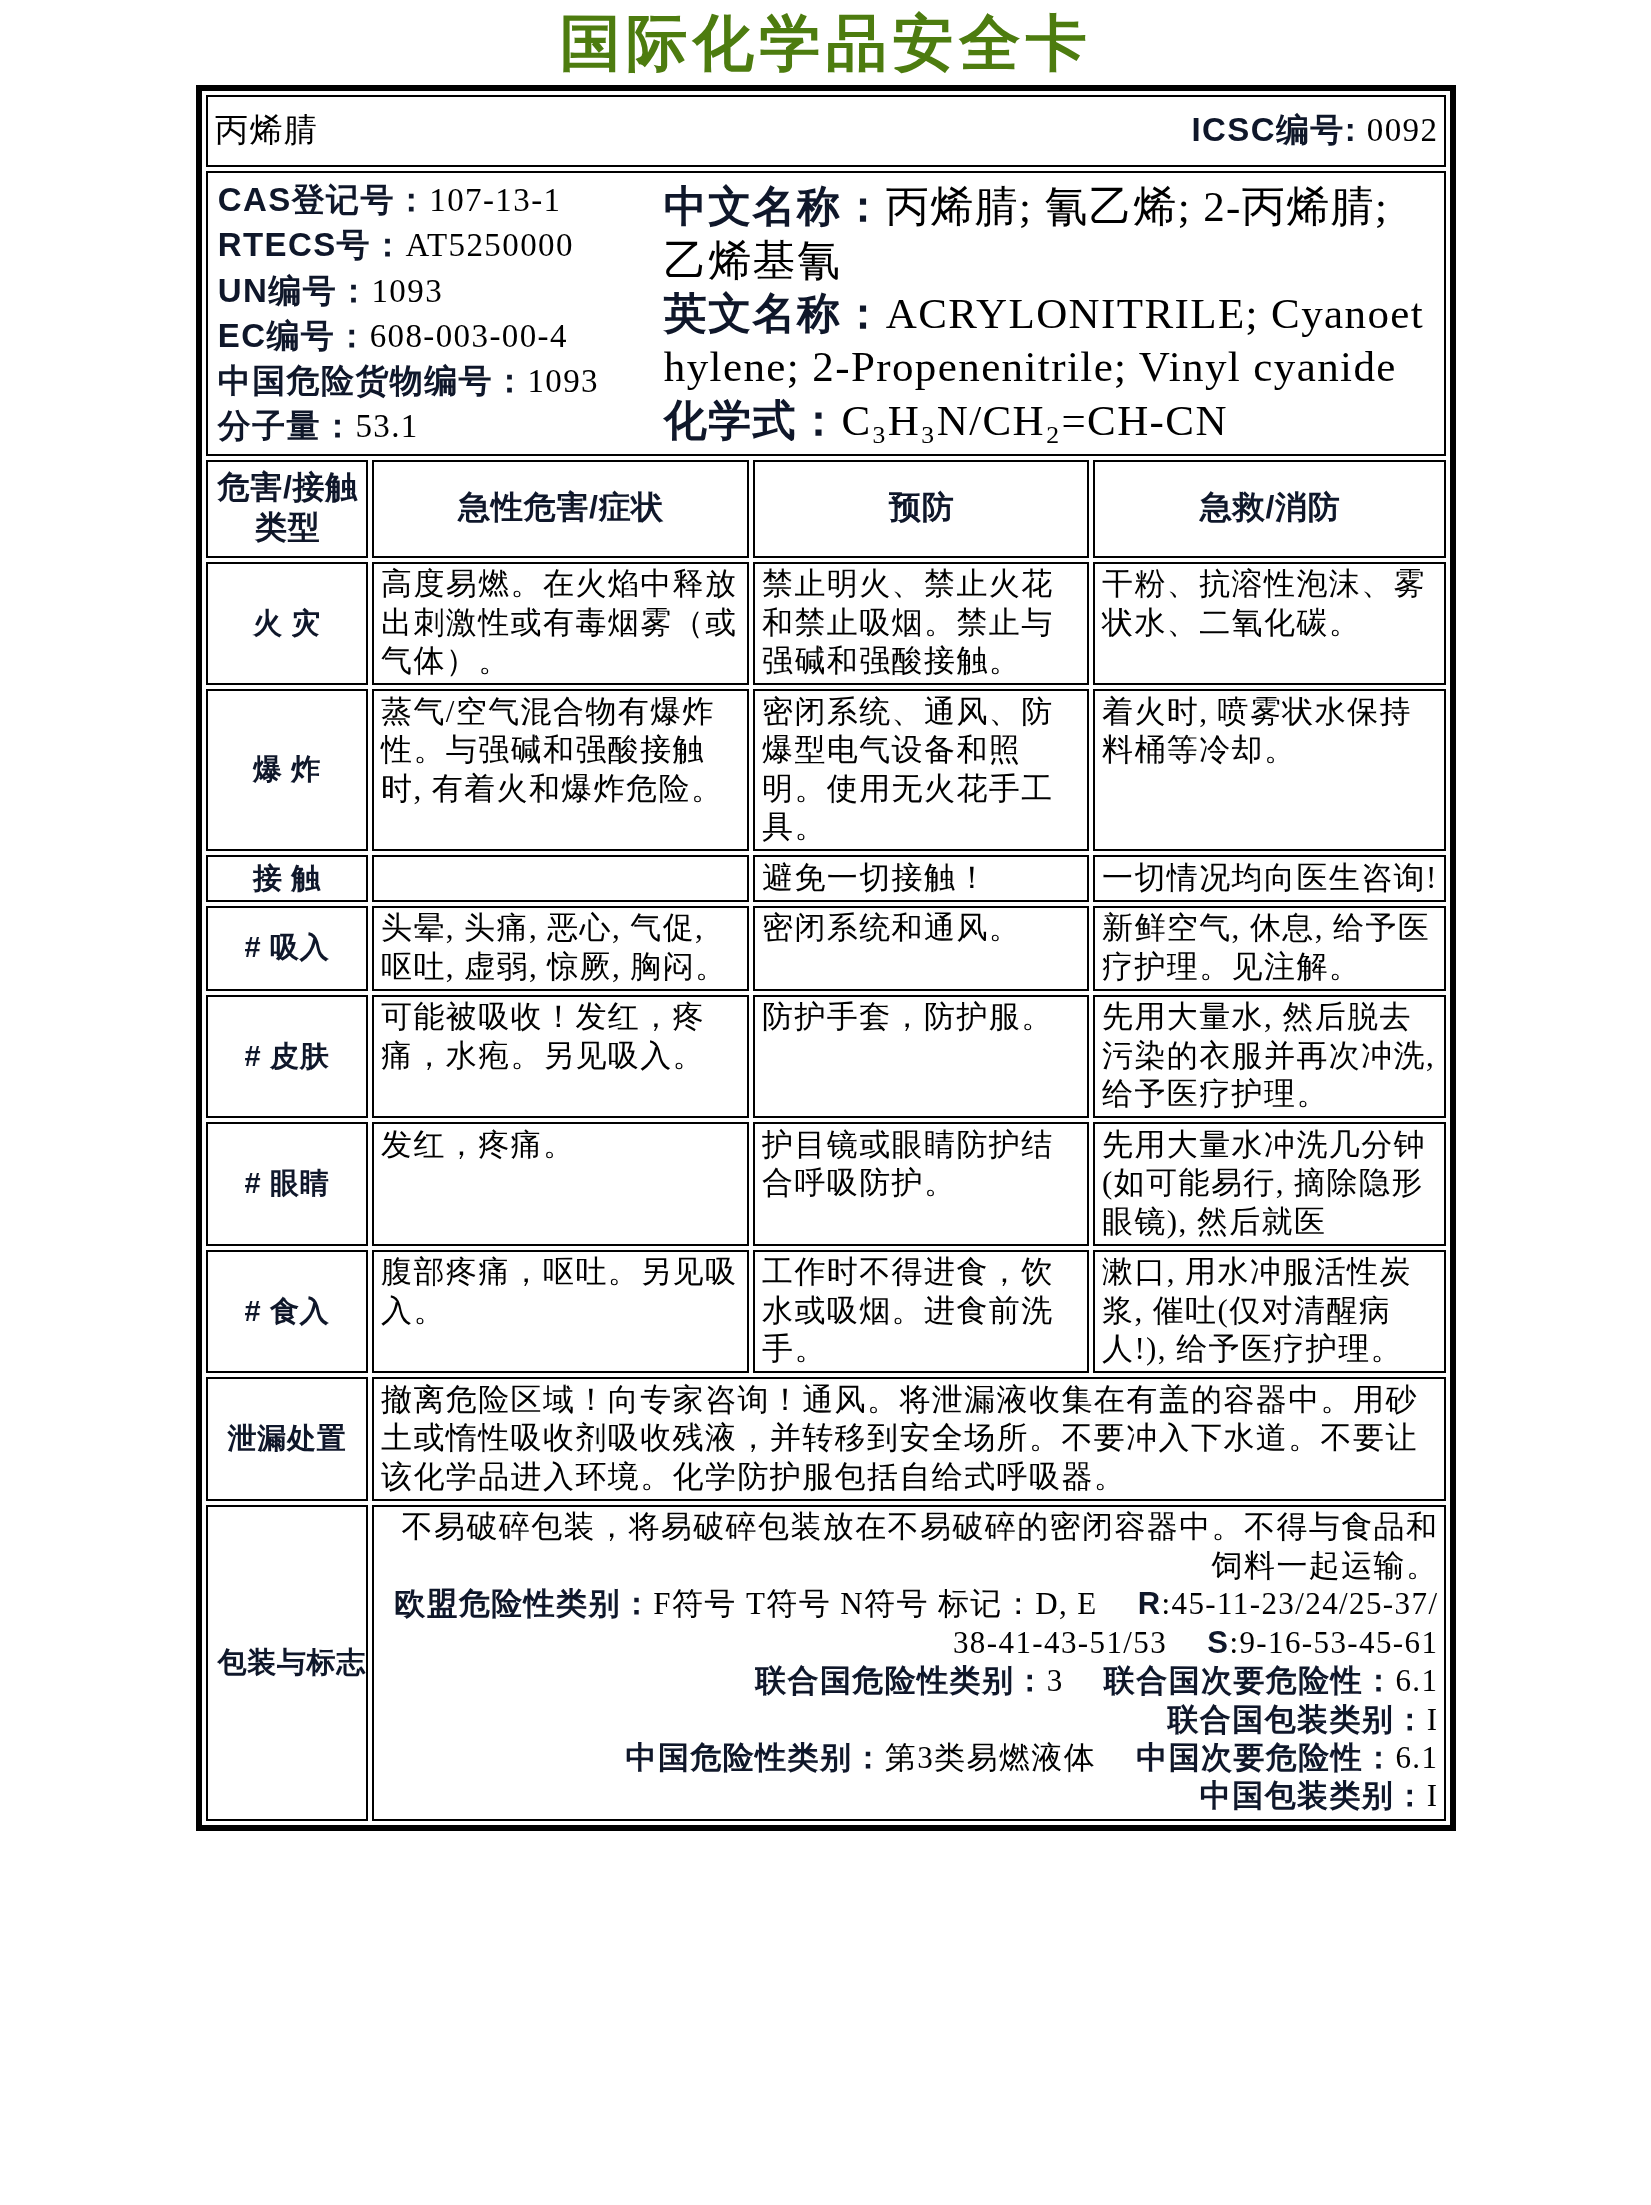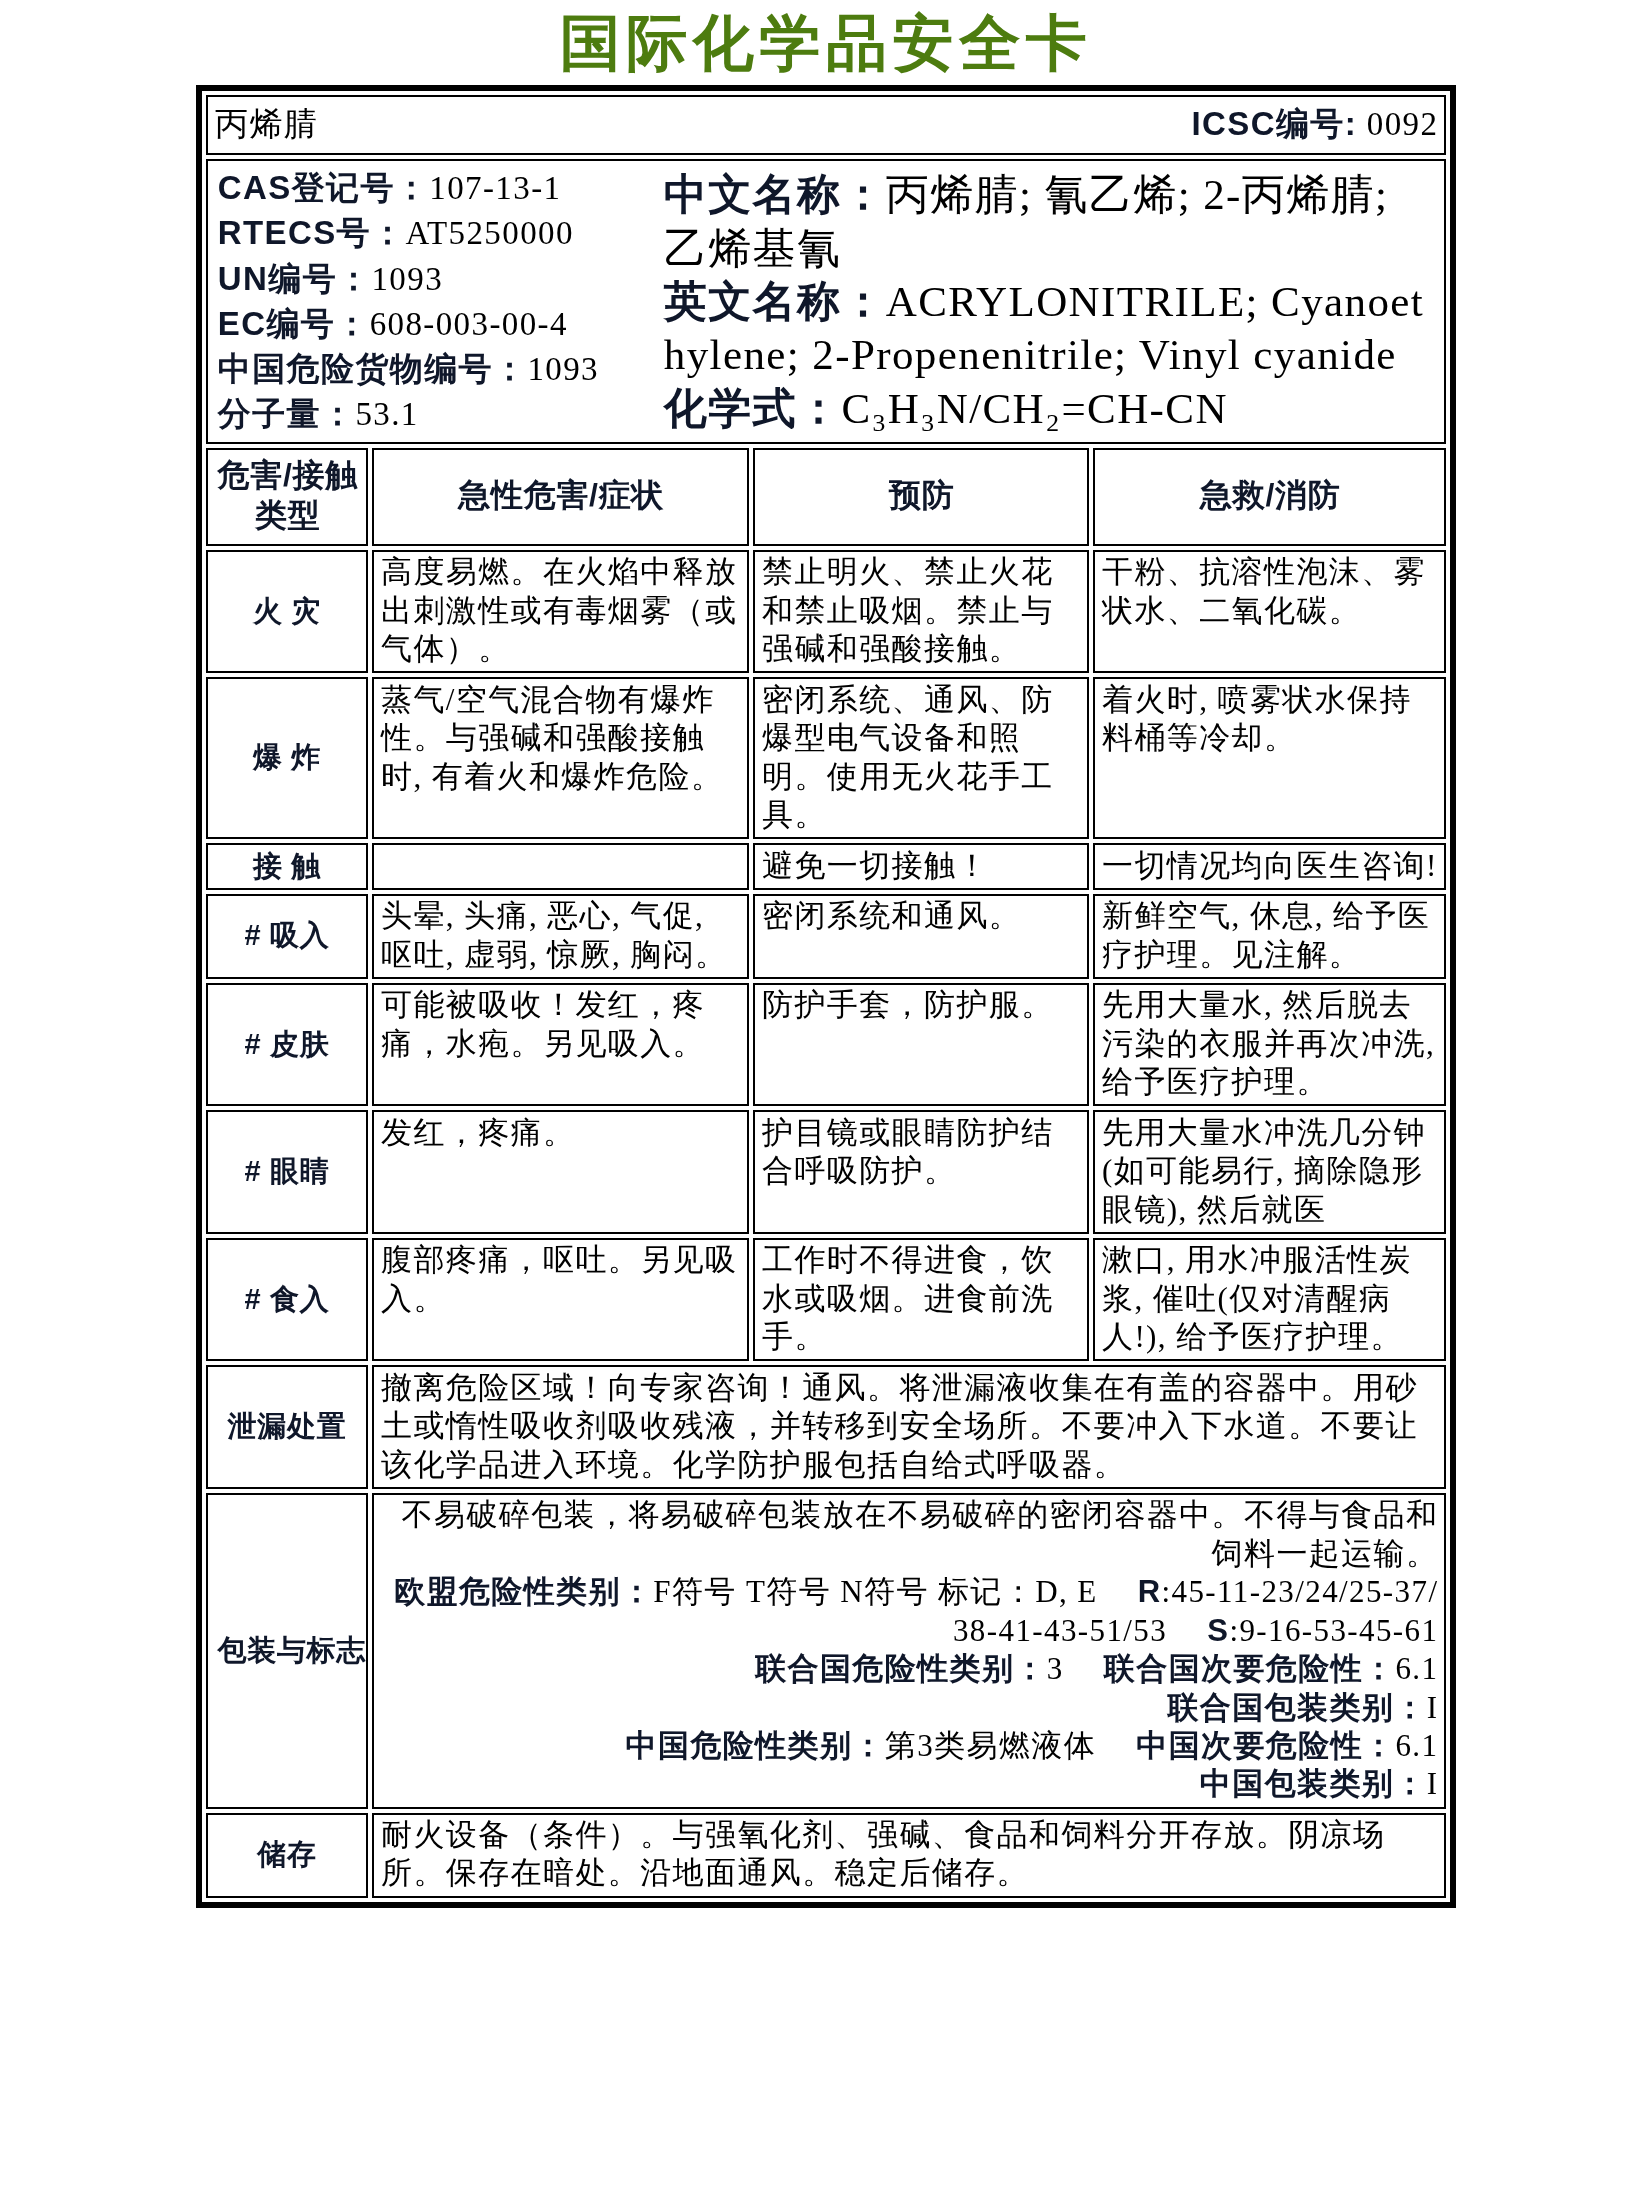--- a/index.html
+++ b/index.html
@@ -18,21 +18,21 @@
   col.c1{width:162px;} col.c2{width:377px;} col.c3{width:336px;} col.c4{width:353px;}
   td{
     border:2.8px solid #000;box-sizing:border-box;
     vertical-align:top;background:#fff;
     font-size:31px;line-height:1.24;letter-spacing:1.4px;
     padding:1.4px 5.6px 2.8px 7px;
     word-break:break-all;
   }
   .blue{color:#0f172a;font-family:"Liberation Sans","DejaVu Sans",sans-serif;font-weight:bold;}
   
-  tr.r-name td{height:60px;vertical-align:middle;}
+  tr.r-name td{height:72px;vertical-align:middle;}
   .hrow{display:flex;justify-content:space-between;align-items:center;font-size:33px;}
   .hrow .icsc{white-space:nowrap;}
   
   tr.r-id td{padding:7px 9.8px;}
   .id-wrap{display:flex;min-height:259px;}
   .id-left{width:446px;display:flex;flex-direction:column;justify-content:space-between;font-size:33px;}
   .id-right{flex:1;display:flex;flex-direction:column;justify-content:space-between;font-size:43px;}
   .id-line{white-space:nowrap;}
   .id-right .id-line{white-space:normal;}
   
@@ -185,21 +185,17 @@
             <span class="blue">中国危险性类别：</span><span>第3类易燃液体</span>
             <span class="blue ml">中国次要危险性：</span><span>6.1</span>
           </div>
           <div class="pk-line">
             <span class="blue">中国包装类别：</span><span>I</span>
           </div>
         </td>
       </tr>
 
 
-      <tr class="r-stor">
-        <td class="rowlab blue">储存</td>
-        <td colspan="3">耐火设备（条件）。与强氧化剂、强碱、食品和饲料分开存放。阴凉场所。保存在暗处。沿地面通风。稳定后储存。</td>
-      </tr>
 
     </tbody>
   </table>
 </div>
 
 
 </body></html>

